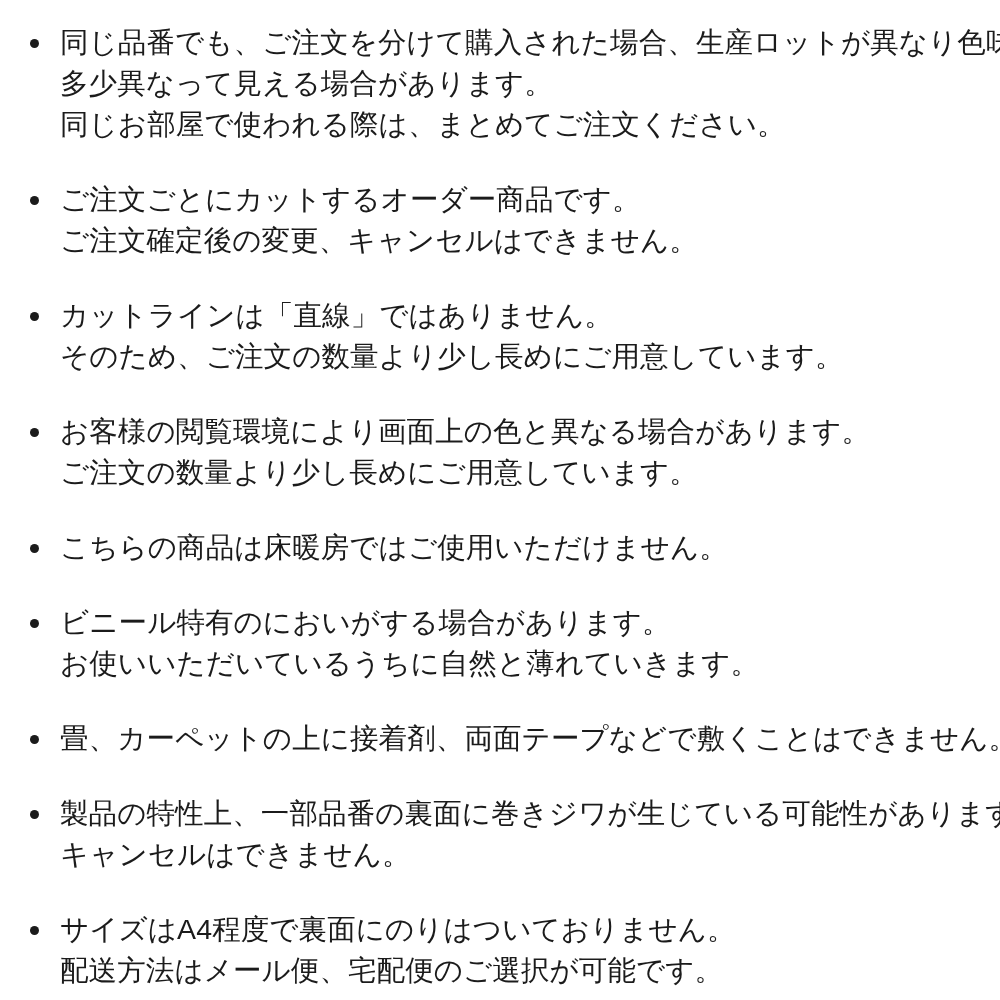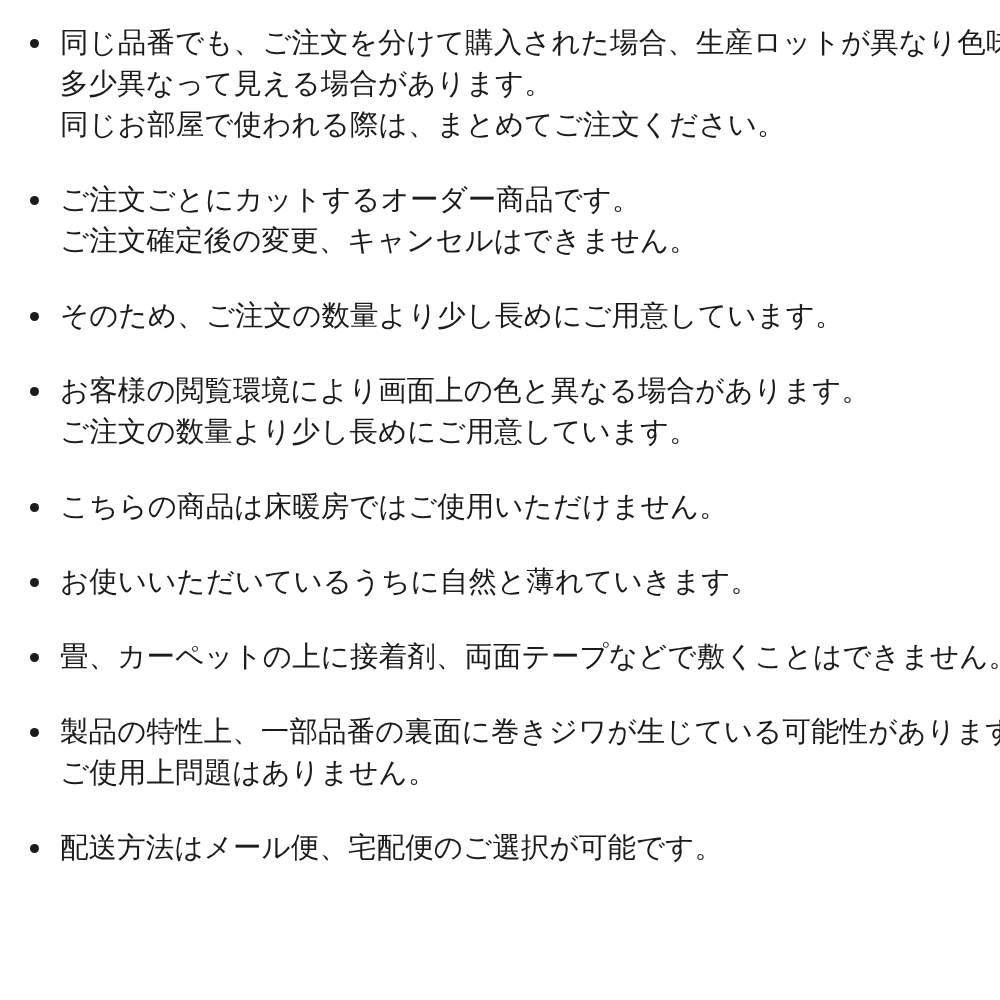--- a/index.html
+++ b/index.html
@@ -66,49 +66,52 @@
     </li>
 
     <li class="notice-item">
       <span class="bullet"></span>
       <span class="line">ご注文ごとにカットするオーダー商品です。</span>
       <span class="line">ご注文確定後の変更、キャンセルはできません。</span>
     </li>
 
     <li class="notice-item">
       <span class="bullet"></span>
+      <span class="line">カットラインは「直線」ではありません。</span>
       <span class="line">そのため、ご注文の数量より少し長めにご用意しています。</span>
     </li>
 
     <li class="notice-item">
       <span class="bullet"></span>
       <span class="line">お客様の閲覧環境により画面上の色と異なる場合があります。</span>
       <span class="line">ご注文の数量より少し長めにご用意しています。</span>
     </li>
 
     <li class="notice-item">
       <span class="bullet"></span>
       <span class="line">こちらの商品は床暖房ではご使用いただけません。</span>
     </li>
 
     <li class="notice-item">
       <span class="bullet"></span>
+      <span class="line">ビニール特有のにおいがする場合があります。</span>
       <span class="line">お使いいただいているうちに自然と薄れていきます。</span>
     </li>
 
     <li class="notice-item">
       <span class="bullet"></span>
       <span class="line">畳、カーペットの上に接着剤、両面テープなどで敷くことはできません。</span>
     </li>
 
     <li class="notice-item">
       <span class="bullet"></span>
       <span class="line">製品の特性上、一部品番の裏面に巻きジワが生じている可能性があります。</span>
-      <span class="line">ご使用上問題はありません。</span>
+      <span class="line">キャンセルはできません。</span>
     </li>
 
     <li class="notice-item">
       <span class="bullet"></span>
+      <span class="line">サイズはA4程度で裏面にのりはついておりません。</span>
       <span class="line">配送方法はメール便、宅配便のご選択が可能です。</span>
     </li>
 
   </ul>
 </div>
 
 </body></html>

